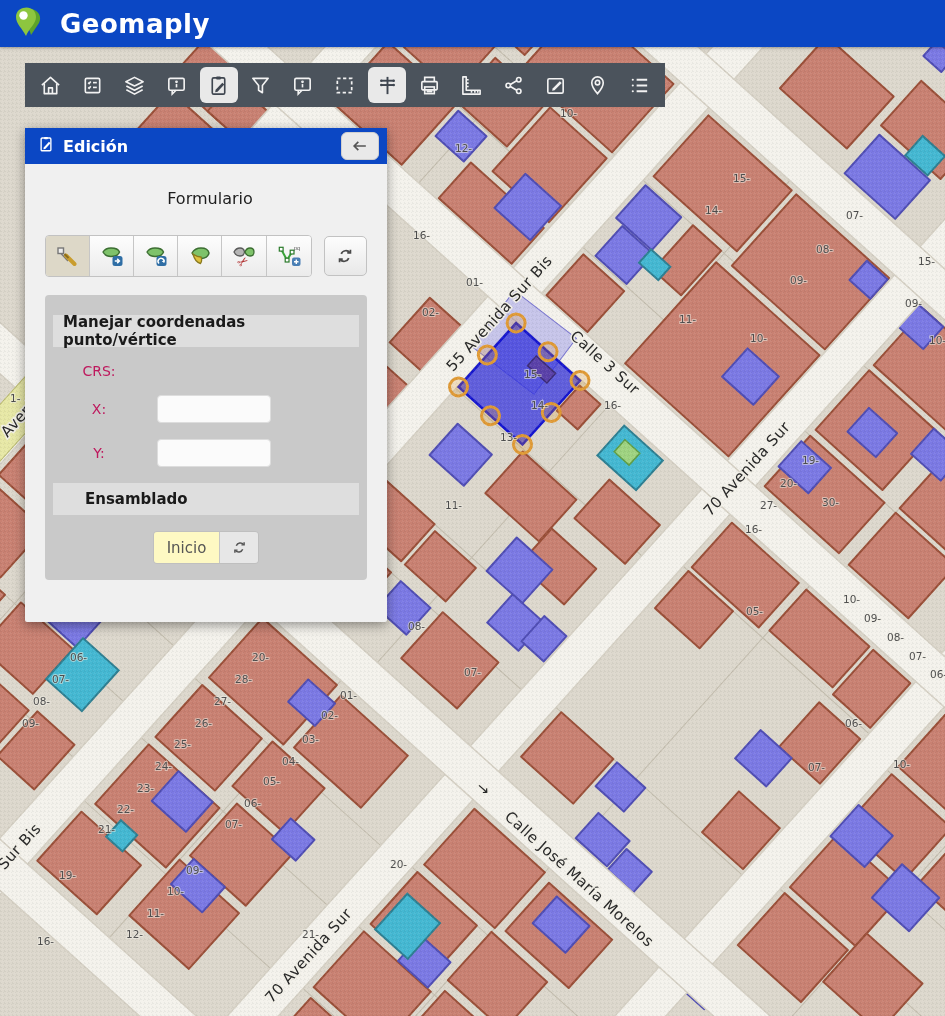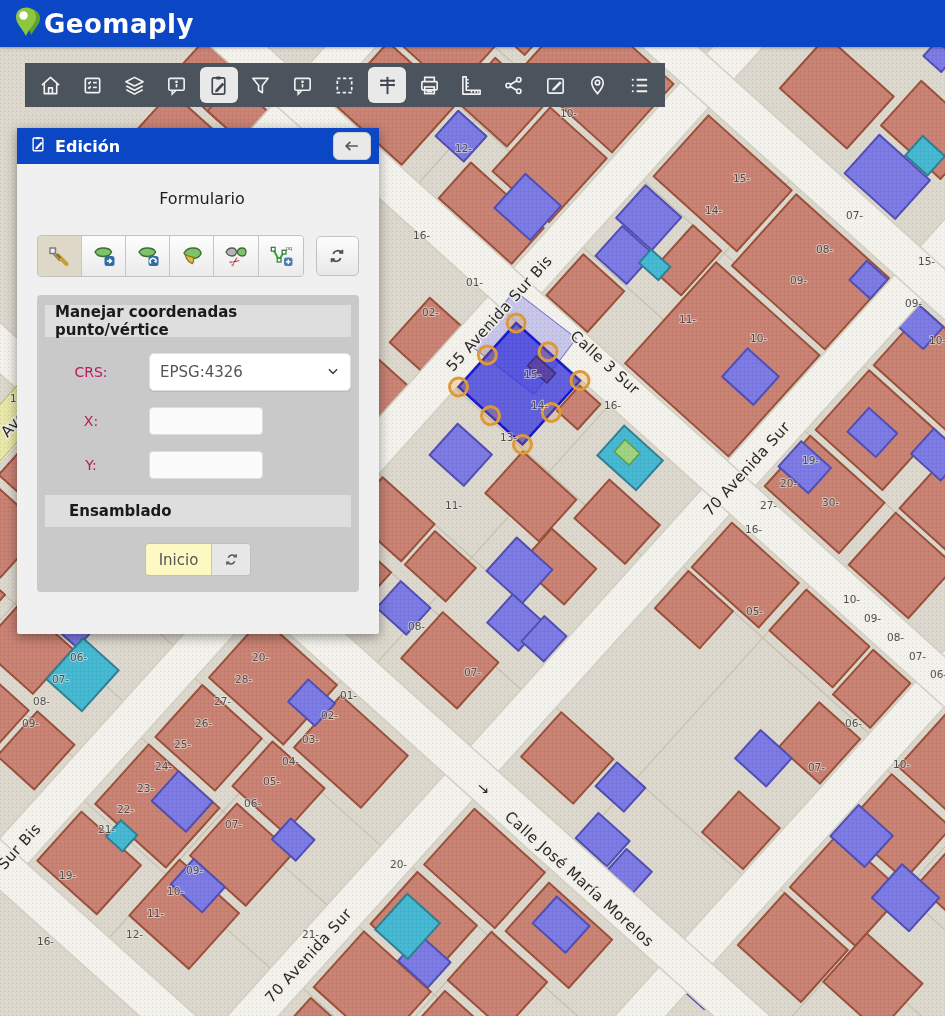--- a/index.html
+++ b/index.html
@@ -23,52 +23,52 @@
   .street-label{font-size:15px;font-family:"DejaVu Sans",sans-serif;fill:#262626;
     paint-order:stroke;stroke:#f2f0e8;stroke-width:3px;letter-spacing:.5px;}
   .parcel-label{font-size:10.5px;fill:#4d4d4d;paint-order:stroke;stroke:rgba(240,238,230,.55);stroke-width:2px;}
   .sel-fill{fill:#2f2fe2;fill-opacity:.72;stroke:#1515cf;stroke-width:2.5;}
   .sel-ghost{fill:#9a97e8;fill-opacity:.5;stroke:#7a77d0;stroke-width:1;}
   .sel-inner{fill:#5a41a9;stroke:#3c2b76;stroke-width:1.5;}
   .vertex{fill:rgba(224,154,53,.25);stroke:#e09a35;stroke-width:3;}
   
   .header{position:absolute;top:0;left:0;right:0;height:47px;background:#0b47c4;z-index:60;
     display:flex;align-items:center;padding-left:12px;box-shadow:0 1px 3px rgba(0,0,0,.3);}
-  .brand{color:#fff;font-size:26px;font-weight:bold;letter-spacing:.5px;margin-left:0;}
+  .brand{color:#fff;font-size:26px;font-weight:bold;letter-spacing:.5px;margin-left:16px;}
   
   .toolbar{position:absolute;top:63px;left:25px;width:640px;height:44px;background:#4b535c;z-index:55;
     display:flex;align-items:center;justify-content:space-around;padding:0 4px;box-sizing:border-box;}
   .tb-btn{width:38px;height:36px;display:flex;align-items:center;justify-content:center;
     background:transparent;border:none;border-radius:6px;cursor:pointer;color:#f2f2f2;padding:0;}
   .tb-btn.active{background:#e9e9e9;color:#3f4650;}
   .tb-btn svg{width:23px;height:23px;display:block;}
   
-  .panel{position:absolute;top:128px;left:17px;width:362px;z-index:58;background:#f0f0f0;
+  .panel{position:absolute;top:128px;left:25px;width:362px;z-index:58;background:#f0f0f0;
     box-shadow:0 3px 12px rgba(0,0,0,.4);border-radius:2px;}
   .panel-titlebar{height:36px;background:#0b47c4;display:flex;align-items:center;padding:0 8px 0 12px;color:#fff;}
   .panel-title{font-weight:bold;font-size:16px;margin-left:8px;flex:1;}
   .back-btn{width:38px;height:28px;background:#e9e9e9;border:1px solid #cfcfcf;border-radius:6px;
     display:flex;align-items:center;justify-content:center;color:#555;cursor:pointer;padding:0;}
   .panel-body{padding:18px 20px 42px 20px;}
   .tabs-row{display:flex;align-items:center;margin-left:8px;flex-direction:column;}
   .tab{font-size:16px;color:#1e1e1e;cursor:pointer;padding:7px 4px;}
   .tab-active{background:#80b42d;color:#f3f8ec;border-radius:5px;padding:8px 18px;margin-left:22px;}
   .tools-row{display:flex;align-items:center;margin-top:20px;}
   .tool-group{display:flex;border:1px solid #c2c2c2;border-radius:4px;overflow:hidden;background:#f2f2f2;}
   .tool-btn{width:45px;height:40px;border:none;border-right:1px solid #c6c6c6;cursor:pointer;padding:0;
     background:linear-gradient(#fdfdfd,#ebebeb);display:flex;align-items:center;justify-content:center;}
   .tool-btn:last-child{border-right:none;}
   .tool-btn.active{background:#ddd8c8;}
   .refresh-btn{margin-left:12px;width:44px;height:40px;border:1px solid #c2c2c2;border-radius:5px;cursor:pointer;
     background:linear-gradient(#fdfdfd,#e8e8e8);display:flex;align-items:center;justify-content:center;}
   .gray-box{margin-top:18px;background:#c9c9c9;border-radius:4px;padding:10px 8px 16px 8px;}
   .section-strip{background:#dedede;height:32px;display:flex;align-items:center;font-weight:bold;
-    font-size:15px;color:#1a1a1a;padding:0 10px;}
+    font-size:15px;color:#1a1a1a;padding:0 10px;margin-top:10px;}
   .strip-center{justify-content:center;}
-  .strip-left{padding-left:24px;margin-top:16px;}
+  .strip-left{padding-left:32px;margin-top:16px;}
   .form-row{display:flex;align-items:center;margin-top:16px;}
   .form-row label{width:92px;text-align:center;color:#be185d;font-size:14px;margin-right:12px;flex:none;}
   .crs-select{width:206px;height:36px;background:#fff;border:1px solid #e0e0e0;border-radius:5px;
     display:flex;align-items:center;padding:0 10px;color:#555;font-size:15px;cursor:pointer;
     justify-content:space-between;box-shadow:0 1px 1px rgba(0,0,0,.08);}
   .xy-input{width:100px;height:26px;background:#fbfbfb;border:1px solid #ddd;border-radius:4px;
     font-size:14px;padding:0 6px;box-sizing:content-box;}
   .btn-row{margin:16px 0 4px 104px;display:flex;gap:8px;}
   .g-btn{height:29px;padding:0 13px;font-size:15px;color:#555;border:1px solid #bfbfbf;border-radius:4px;
     background:linear-gradient(#fafafa,#e2e2e2);cursor:pointer;font-family:inherit;}
@@ -553,28 +553,20 @@
             <path d="M18.5 4.5 v3.8 h-3.8" fill="none"></path>
             <path d="M16.5 14.5 a6 6 0 0 1-10.3 1.6"></path>
             <path d="M5.5 19.5 v-3.8 h3.8" fill="none"></path>
           </svg>
       </button>
     </div>
     <div class="gray-box">
       <div class="section-strip strip-center">Manejar coordenadas punto/vértice</div>
       <div class="form-row">
         <label>CRS:</label>
-        <div class="crs-select">
-          <span>EPSG:4326</span>
-          <span class="chev">
-            <svg width="14" height="14" viewBox="0 0 24 24" fill="none" stroke="#444" stroke-width="2.6">
-                <path d="M5 9 L12 16 L19 9"></path>
-              </svg>
-          </span>
-        </div>
       </div>
       <div class="form-row">
         <label>X:</label>
         <input class="xy-input" value="" style="">
       </div>
       <div class="form-row">
         <label>Y:</label>
         <input class="xy-input" value="" style="">
       </div>
       <div class="section-strip strip-left">Ensamblado</div>

